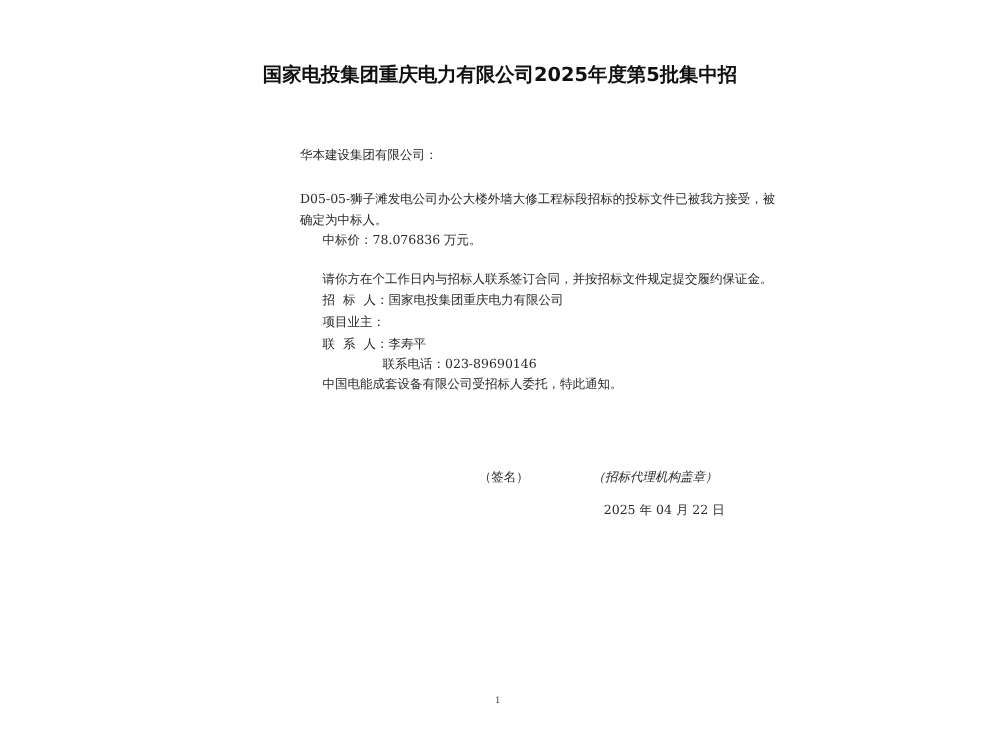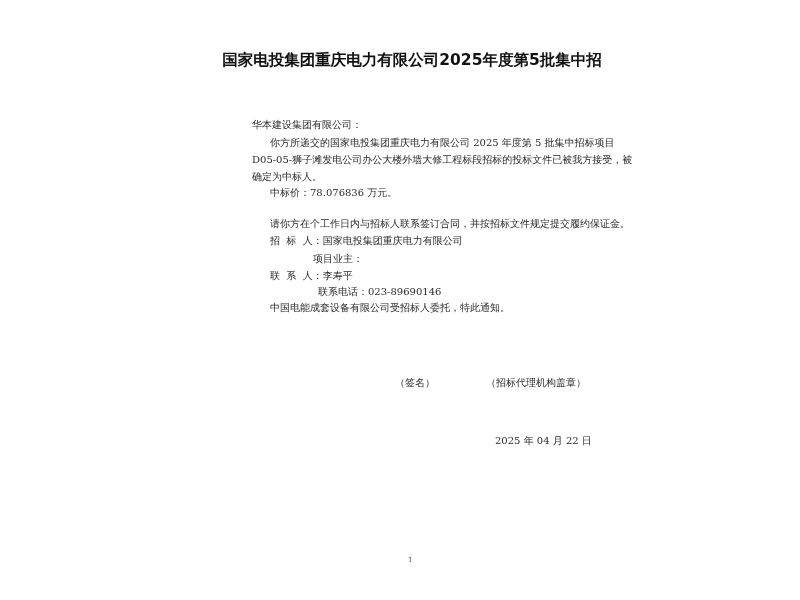--- a/index.html
+++ b/index.html
@@ -1,59 +1,58 @@
 <!DOCTYPE html>
 <html><head>
 <meta charset="utf-8">
 <style>
   html, body { margin: 0; padding: 0; }
   body {
     width: 800px; height: 600px; background: #ffffff; position: relative; overflow: hidden;
     font-family: "DejaVu Serif", "Liberation Serif", serif; color: #222222;
   }
-  .page { position: absolute; left: 12px; top: 0; width: 648px; height: 600px; }
+  .page { position: absolute; left: 0; top: 0; width: 648px; height: 600px; }
   .title {
     position: absolute; left: 200px; width: 400px; text-align: center;
     font-family: "DejaVu Sans", "Liberation Sans", sans-serif;
     font-weight: bold; font-size: 15.5px; color: #111111; white-space: nowrap;
   }
   .t1 { top: 50px; }
   .t2 { top: 80px; }
   .line {
     position: absolute; font-size: 10px; line-height: 12px; white-space: nowrap; color: #2a2a2a;
   }
   .sig { position: absolute; font-size: 10px; line-height: 12px; white-space: nowrap; color: #2a2a2a; text-align: right; }
   .pagenum { position: absolute; left: 396px; top: 556px; font-size: 7px; color: #444; }
 </style>
 </head>
 <body>
 
 <div class="page">
   <div class="title t1">国家电投集团重庆电力有限公司2025年度第5批集中招</div>
 
   <div class="line" style="left:240px;top:119px;">华本建设集团有限公司：</div>
-  <div class="line" style="left:258px;top:137px;">你方所递交的国家电投集团重庆电力有限公司 2025 年度第 5 批集中招标项目</div>
   <div class="line" style="left:240px;top:154px;">D05-05-狮子滩发电公司办公大楼外墙大修工程标段招标的投标文件已被我方接受，被</div>
   <div class="line" style="left:240px;top:171px;">确定为中标人。</div>
   <div class="line" style="left:258px;top:187px;">中标价：78.076836 万元。</div>
 
   <div class="line" style="left:258px;top:235px;">
     <span style="white-space:pre">招  标  人：</span><span>国家电投集团重庆电力有限公司</span>
   </div>
 
   <div class="line" style="left:258px;top:218px;">请你方在个工作日内与招标人联系签订合同，并按招标文件规定提交履约保证金。</div>
-  <div class="line" style="left:258px;top:253px;margin-left:43px;">
+  <div class="line" style="left:258px;top:253px;">
     <span>项目业主：</span><span></span>
   </div>
   <div class="line" style="left:258px;top:270px;">
     <span style="white-space:pre">联  系  人：</span><span>李寿平</span>
   </div>
   <div class="line" style="left:258px;top:286px;padding-left:48px;">
     <span>联系电话：</span><span>023-89690146</span>
   </div>
   <div class="line" style="left:258px;top:302px;">中国电能成套设备有限公司受招标人委托，特此通知。</div>
 
   <div class="sig" style="left:383px;top:377px;">（签名）</div>
-  <div class="sig" style="left:474px;top:377px;">（招标代理机构盖章）</div>
-  <div class="sig" style="left:483px;top:403px;margin-top:32px;">2025 年 04 月 22 日</div>
+  <div class="sig" style="left:474px;top:377px;font-style:italic;">（招标代理机构盖章）</div>
+  <div class="sig" style="left:483px;top:403px;">2025 年 04 月 22 日</div>
 
   <div class="pagenum">1</div>
 </div>
 
 </body></html>

